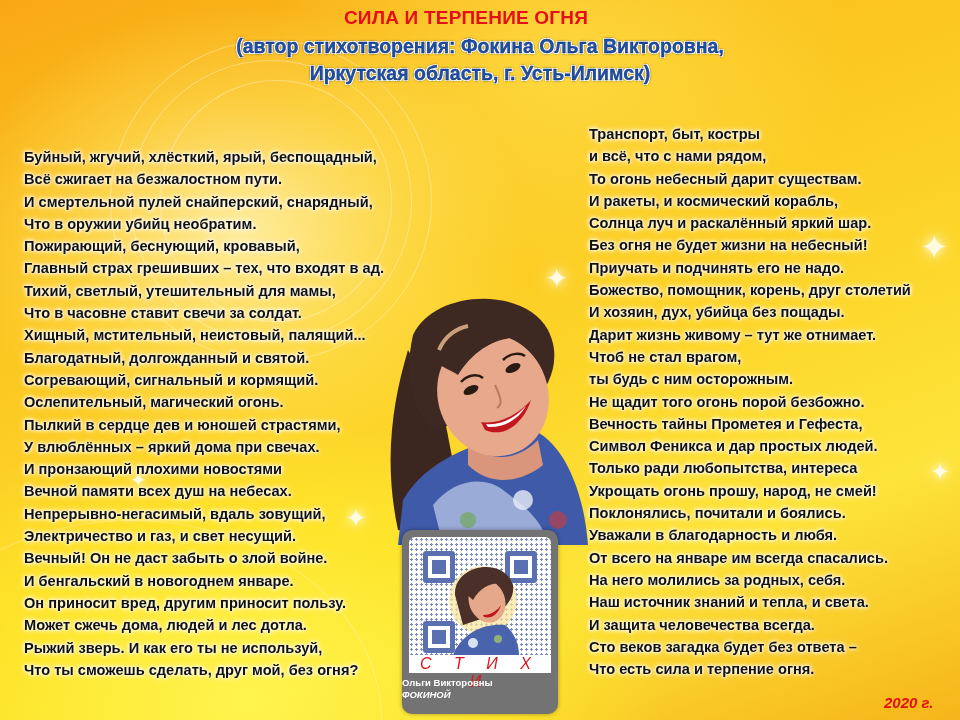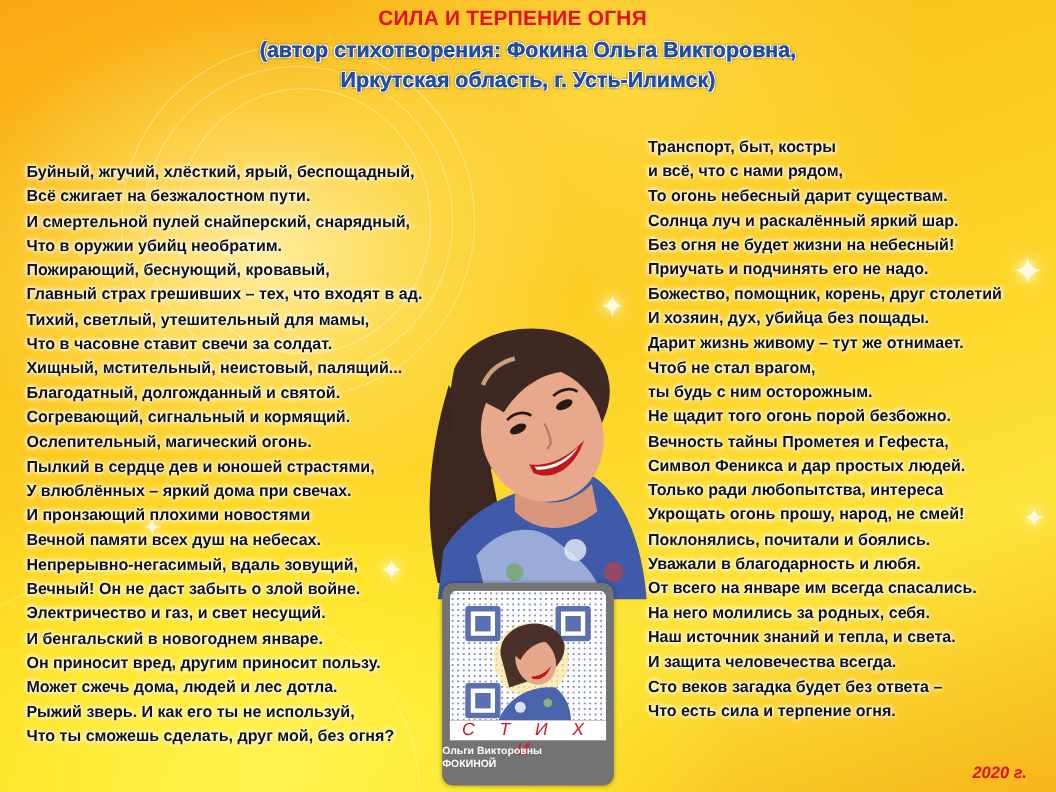--- a/index.html
+++ b/index.html
@@ -74,21 +74,21 @@
   .qr-stihi {
     position: absolute; left: 7px; top: 125px; width: 142px; height: 18px;
     background: #fff; color: #d8141c; font-style: italic; font-size: 16px;
     letter-spacing: 9px; text-align: center; line-height: 18px; font-family: "Liberation Sans", sans-serif;
   }
   .qr-caption {
     position: absolute; left: 0; width: 156px; color: #fff;
     font-weight: bold; font-size: 9.5px; line-height: 12px;
   }
   .qc1 { top: 147px; }
-  .qc2 { top: 159px; }
+  .qc2 { top: 159px; font-style: italic; }
   .qc3 { top: 185px; margin-top: 16px; }
 </style>
 </head>
 <body>
 
 <div class="swirl" style="left:110px;top:40px;width:320px;height:320px;"></div>
 <div class="swirl" style="left:130px;top:60px;width:280px;height:280px;"></div>
 <div class="swirl" style="left:160px;top:80px;width:230px;height:240px;"></div>
 <div class="swirl" style="left:-120px;top:520px;width:500px;height:400px;border-color:rgba(255,255,255,0.25);"></div>
 <div class="sparkle" style="left:920px;top:230px;">✦</div>
@@ -112,33 +112,34 @@
   <li>Что в часовне ставит свечи за солдат.</li>
   <li>Хищный, мстительный, неистовый, палящий...</li>
   <li>Благодатный, долгожданный и святой.</li>
   <li>Согревающий, сигнальный и кормящий.</li>
   <li>Ослепительный, магический огонь.</li>
   <li>Пылкий в сердце дев и юношей страстями,</li>
   <li>У влюблённых – яркий дома при свечах.</li>
   <li>И пронзающий плохими новостями</li>
   <li>Вечной памяти всех душ на небесах.</li>
   <li>Непрерывно-негасимый, вдаль зовущий,</li>
+  <li>Электричество и газ, и свет несущий.</li>
   <li>Вечный! Он не даст забыть о злой войне.</li>
-  <li>Электричество и газ, и свет несущий.</li>
   <li>И бенгальский в новогоднем январе.</li>
   <li>Он приносит вред, другим приносит пользу.</li>
   <li>Может сжечь дома, людей и лес дотла.</li>
   <li>Рыжий зверь. И как его ты не используй,</li>
   <li>Что ты сможешь сделать, друг мой, без огня?</li>
 </ul>
 
 <ul class="poem poem-right">
   <li>Транспорт, быт, костры</li>
   <li>и всё, что с нами рядом,</li>
   <li>То огонь небесный дарит существам.</li>
+  <li>И ракеты, и космический корабль,</li>
   <li>Солнца луч и раскалённый яркий шар.</li>
   <li>Без огня не будет жизни на небесный!</li>
   <li>Приучать и подчинять его не надо.</li>
   <li>Божество, помощник, корень, друг столетий</li>
   <li>И хозяин, дух, убийца без пощады.</li>
   <li>Дарит жизнь живому – тут же отнимает.</li>
   <li>Чтоб не стал врагом,</li>
   <li>ты будь с ним осторожным.</li>
   <li>Не щадит того огонь порой безбожно.</li>
   <li>Вечность тайны Прометея и Гефеста,</li>

